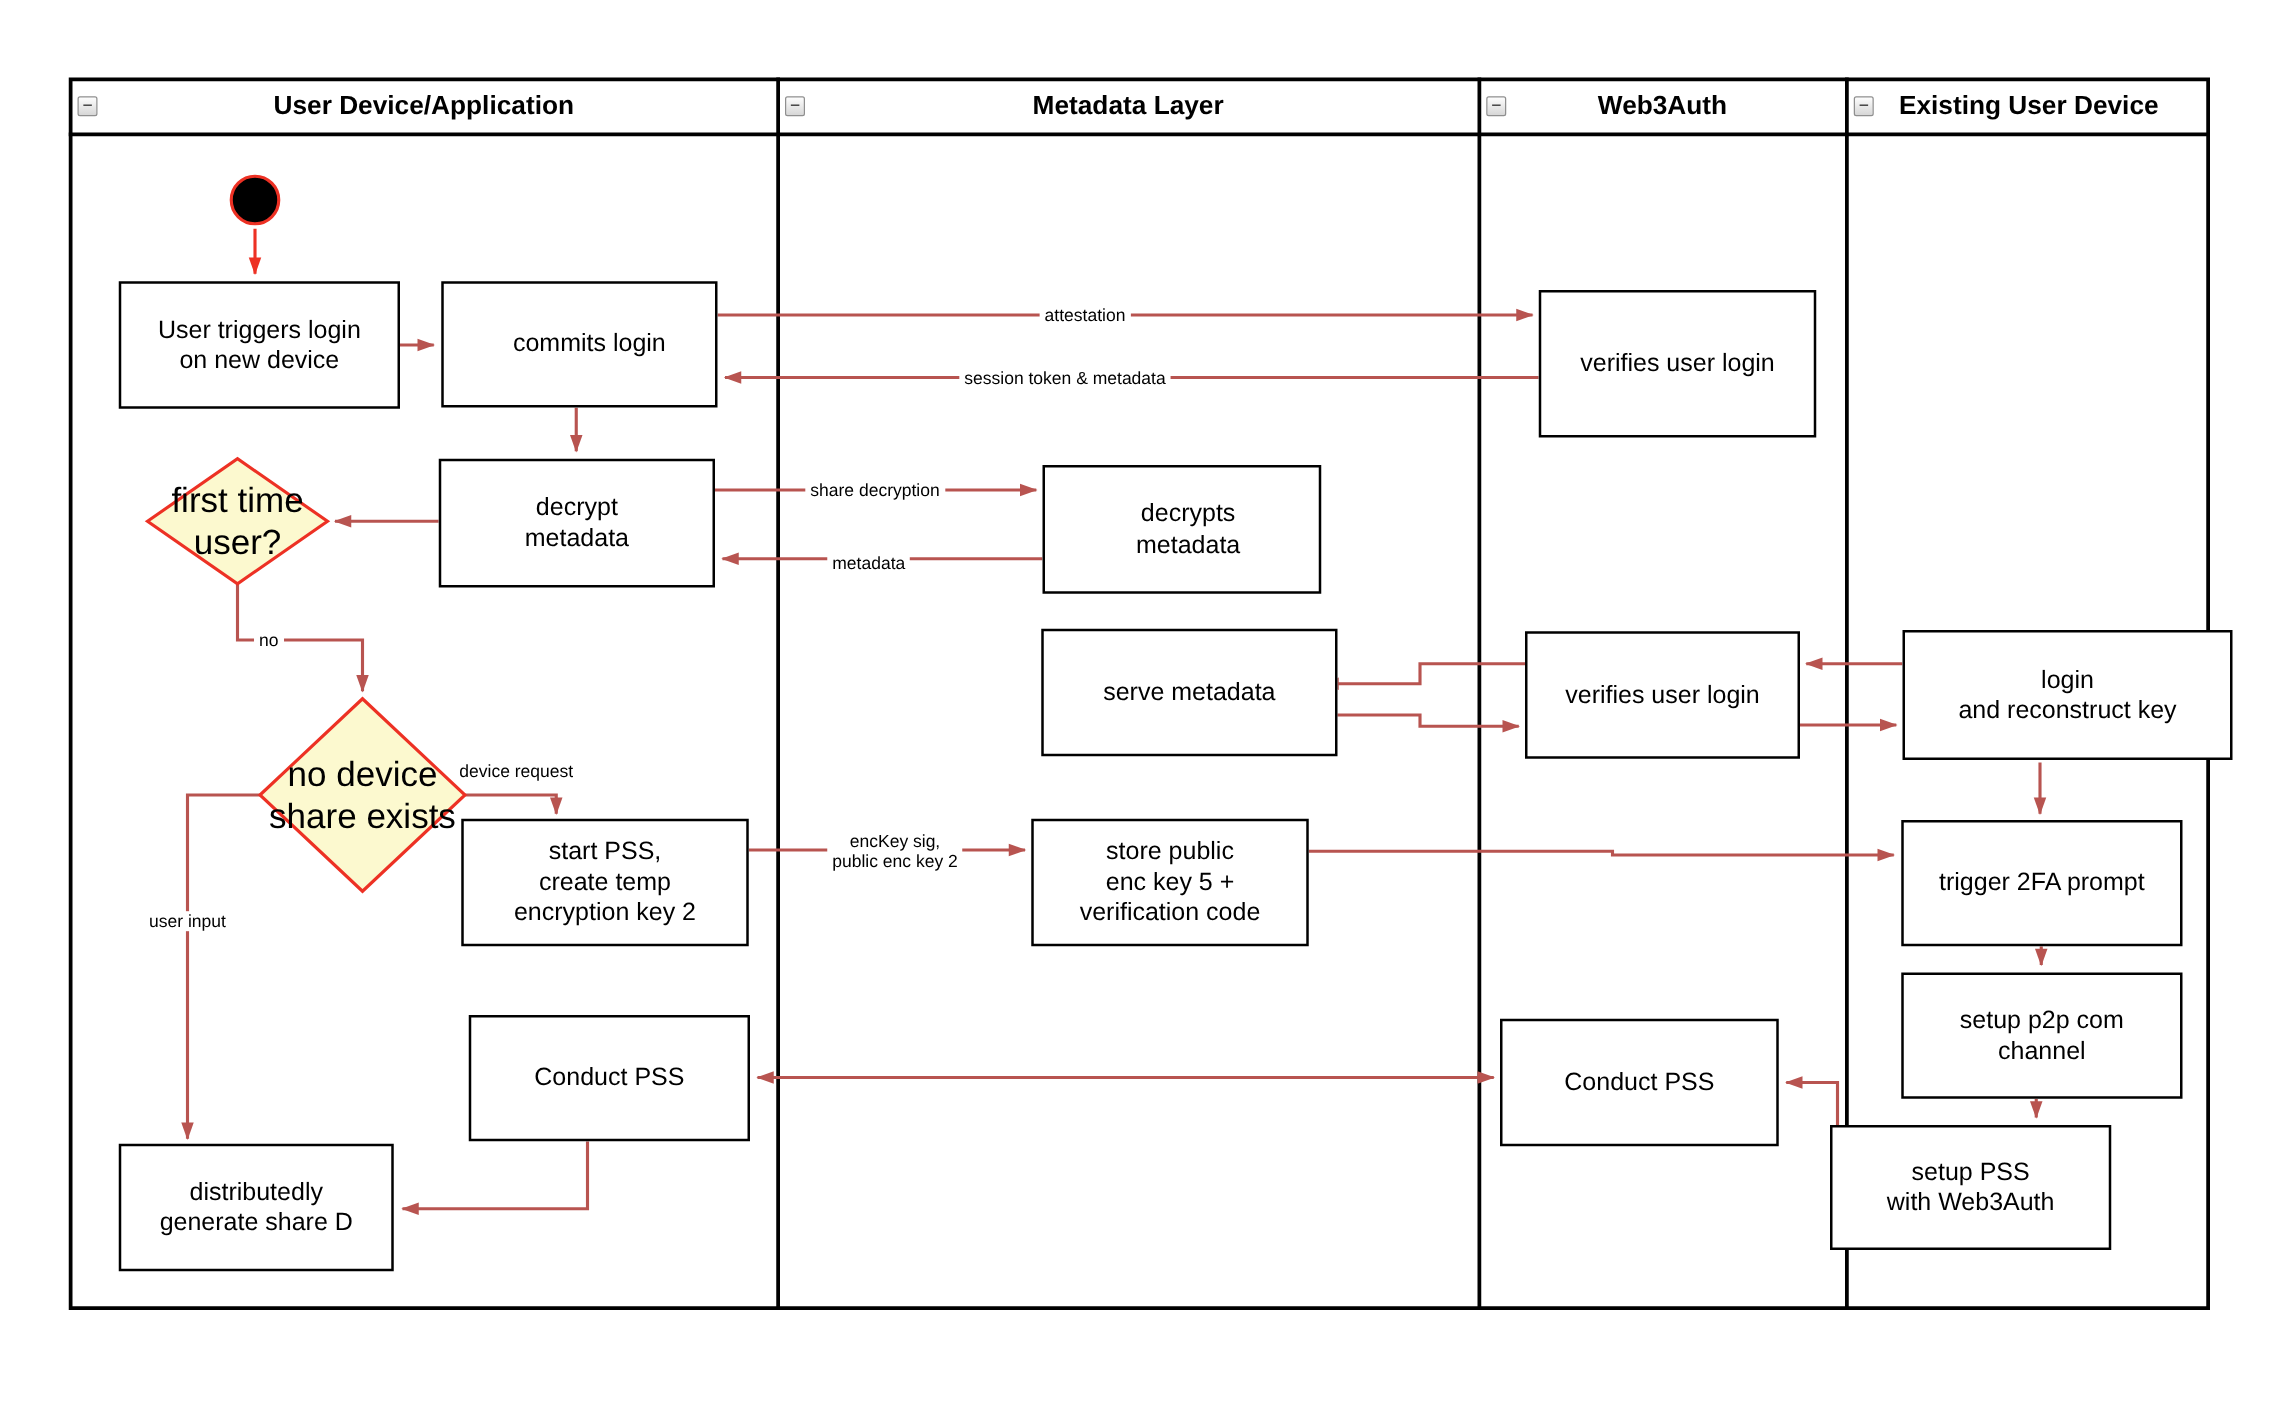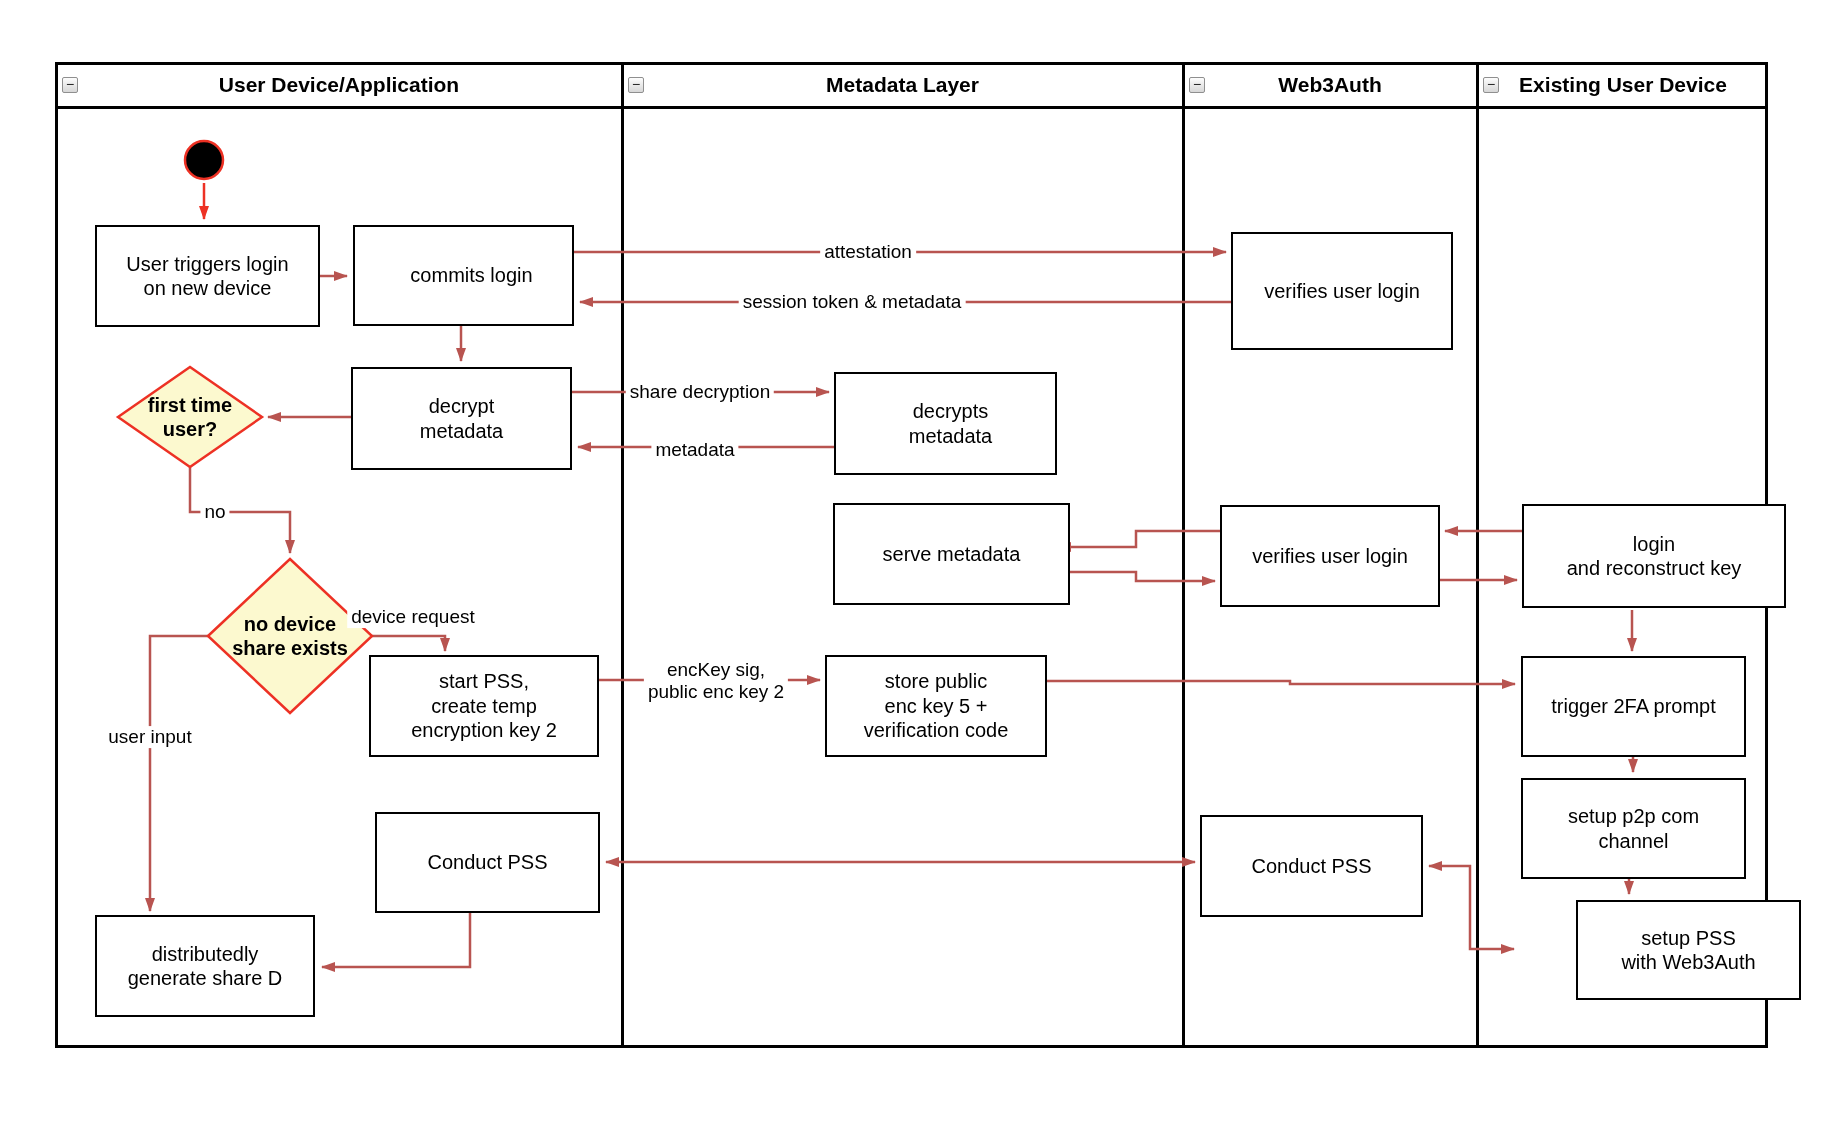--- a/index.html
+++ b/index.html
@@ -32,26 +32,26 @@
   .node{
     position:absolute;box-sizing:border-box;
     border:2.5px solid #000;background:#fff;
     display:flex;align-items:center;justify-content:center;
     text-align:center;white-space:pre-line;
     font-size:20px;line-height:1.22;
   }
   .decision-label{
     position:absolute;transform:translate(-50%,-50%);
     text-align:center;white-space:pre-line;
-    font-size:20px;line-height:1.2;font-weight:bold;
+    font-size:28px;line-height:1.2;
   }
   .edge-label{
     position:absolute;transform:translate(-50%,-50%);
     background:#fff;padding:0 4px;
-    font-size:19px;line-height:1.15;text-align:center;white-space:pre-line;
+    font-size:14px;line-height:1.15;text-align:center;white-space:pre-line;
   }
   svg.wires{position:absolute;left:0;top:0;pointer-events:none;}
 </style>
 </head>
 <body>
 
 <div id="canvas">
 
   <div class="frame"></div>
   <div class="hline"></div>
@@ -144,21 +144,21 @@
 
   <div class="node" style="left:1231px;top:232px;width:222px;height:118px;">verifies user login</div>
   <div class="node" style="left:1220px;top:505px;width:220px;height:102px;">verifies user login</div>
   <div class="node" style="left:1200px;top:815px;width:223px;height:102px;">Conduct PSS</div>
 
   <div class="node" style="left:1522px;top:504px;width:264px;height:104px;">login
 and reconstruct key</div>
   <div class="node" style="left:1521px;top:656px;width:225px;height:101px;">trigger 2FA prompt</div>
   <div class="node" style="left:1521px;top:778px;width:225px;height:101px;">setup p2p com
 channel</div>
-  <div class="node" style="left:1576px;top:900px;width:225px;height:100px;">setup PSS
+  <div class="node" style="left:1464px;top:900px;width:225px;height:100px;">setup PSS
 with Web3Auth</div>
 
   <div class="edge-label" style="left:868px;top:252px;">attestation</div>
   <div class="edge-label" style="left:852px;top:302px;">session token &amp; metadata</div>
   <div class="edge-label" style="left:700px;top:392px;">share decryption</div>
   <div class="edge-label" style="left:695px;top:450px;">metadata</div>
   <div class="edge-label" style="left:215px;top:512px;">no</div>
   <div class="edge-label" style="left:413px;top:617px;">device request</div>
   <div class="edge-label" style="left:150px;top:737px;">user input</div>
   <div class="edge-label" style="left:716px;top:681px;">encKey sig,

